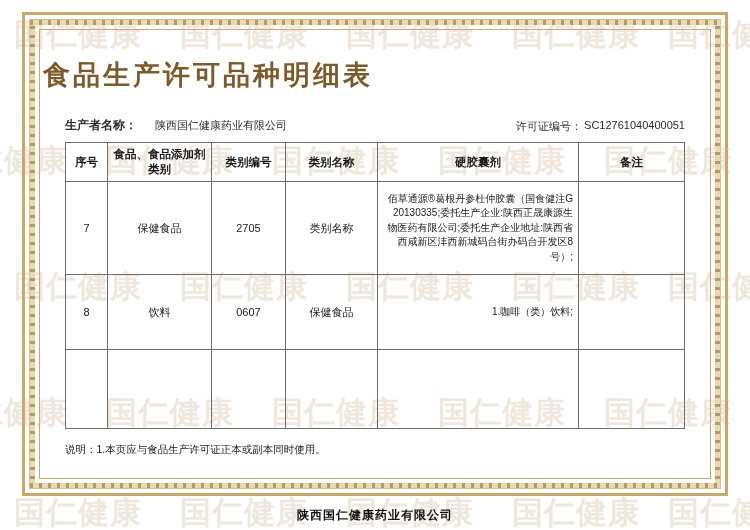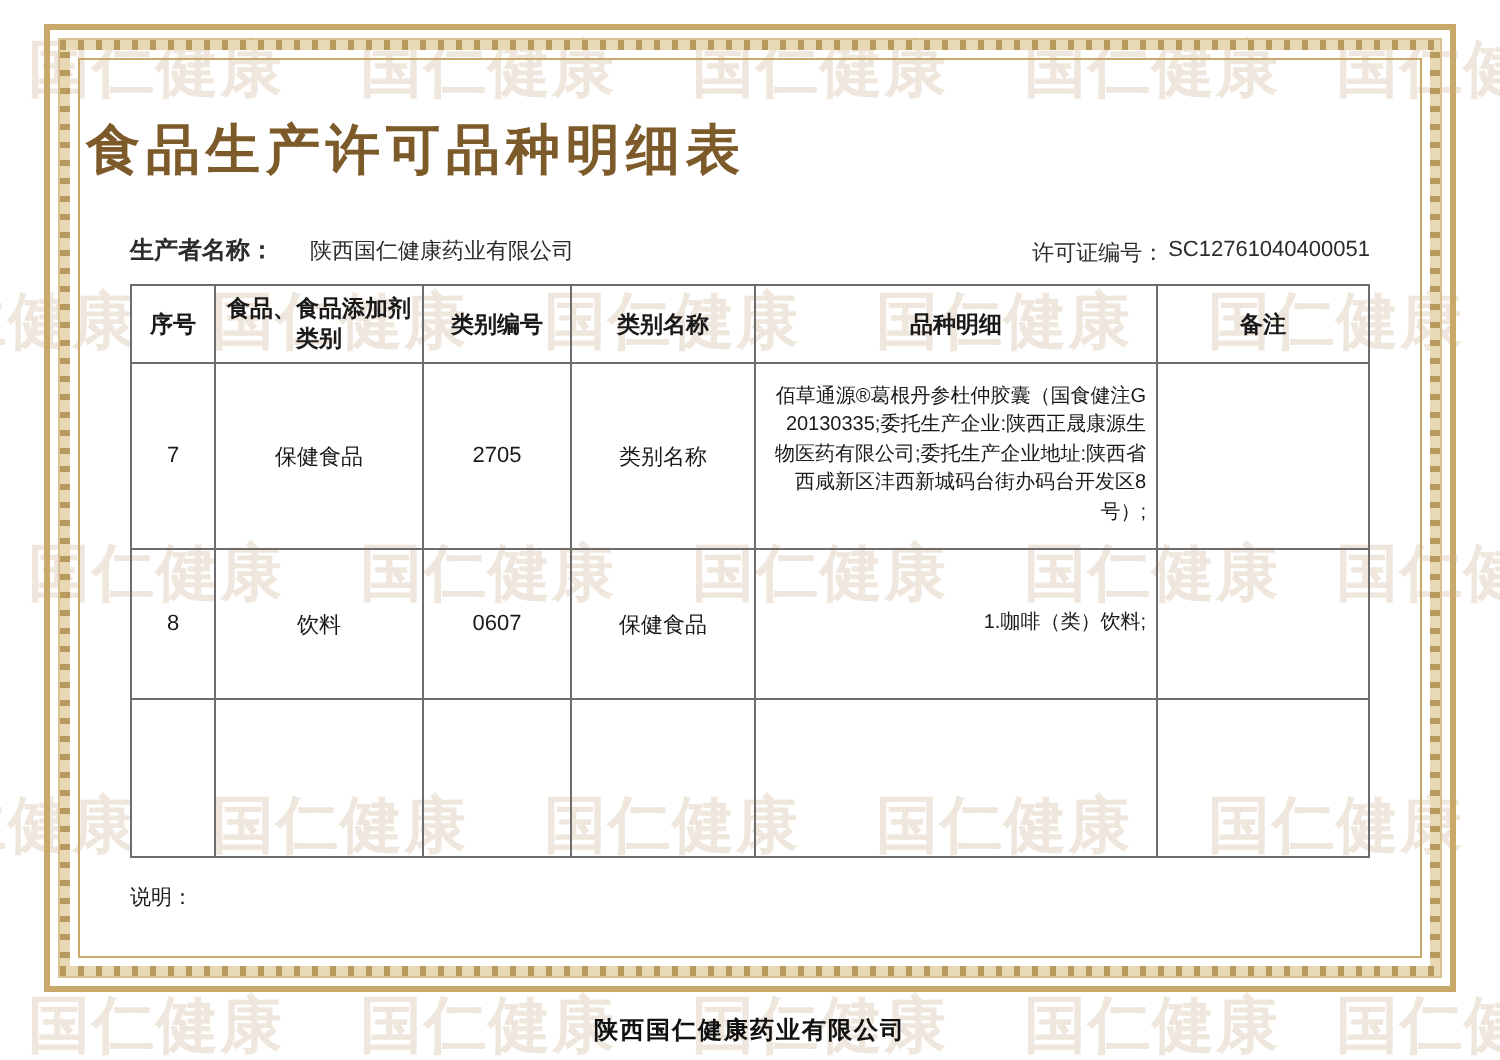--- a/index.html
+++ b/index.html
@@ -251,21 +251,21 @@
         <col class="col-name">
         <col class="col-detail">
         <col class="col-remark">
       </colgroup>
       <thead>
         <tr>
           <th>序号</th>
           <th>食品、食品添加剂类别</th>
           <th>类别编号</th>
           <th>类别名称</th>
-          <th>品种明细</th>
+          <th>硬胶囊剂</th>
           <th>备注</th>
         </tr>
       </thead>
       <tbody>
         <tr class="data-row-1">
           <td class="c-no">7</td>
           <td class="c-cat">保健食品</td>
           <td class="c-code">2705</td>
           <td class="c-name">类别名称</td>
           <td class="c-detail">佰草通源®葛根丹参杜仲胶囊（国食健注G20130335;委托生产企业:陕西正晟康源生物医药有限公司;委托生产企业地址:陕西省西咸新区沣西新城码台街办码台开发区8号）;</td>
@@ -286,19 +286,20 @@
           <td class="c-name"></td>
           <td class="c-detail"></td>
           <td class="c-remark"></td>
         </tr>
       </tbody>
     </table>
 
     <div id="notes">
       <div class="note-line">
         <span class="note-lead">说明：</span>
+        <span>1.本页应与食品生产许可证正本或副本同时使用。</span>
       </div>
     </div>
 
   </div>
 </div>
 
 <div id="footer">陕西国仁健康药业有限公司</div>
 
 </body></html>

